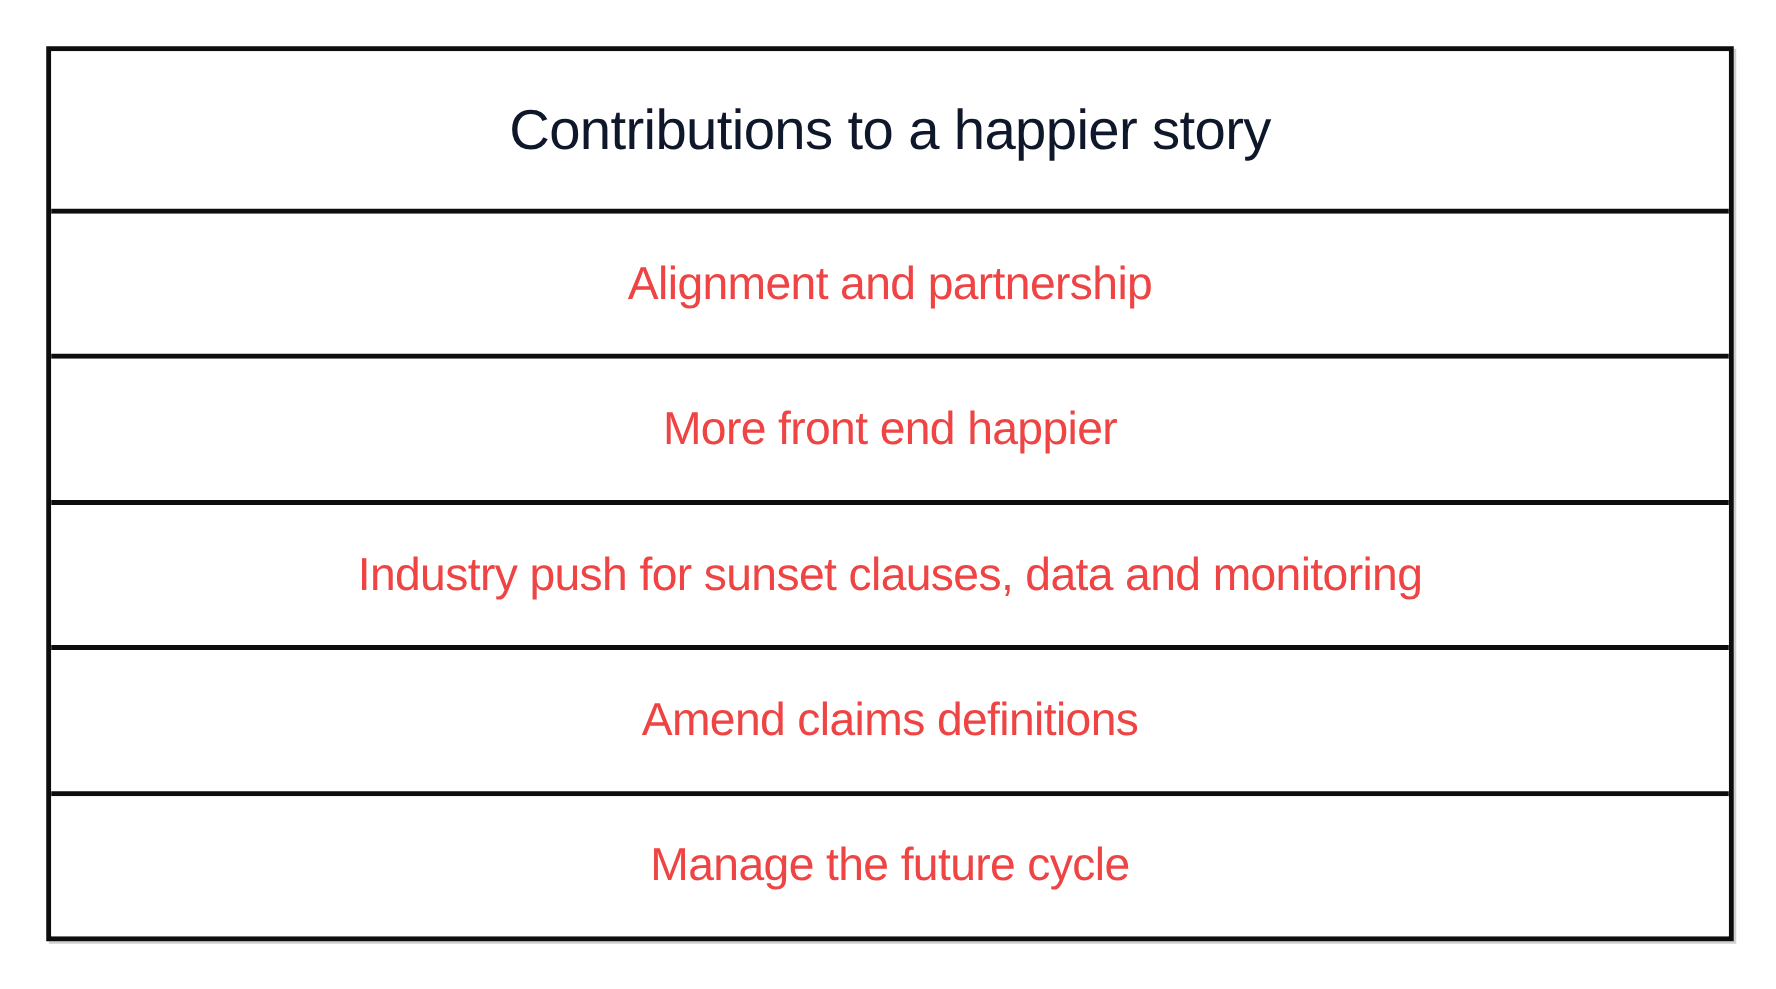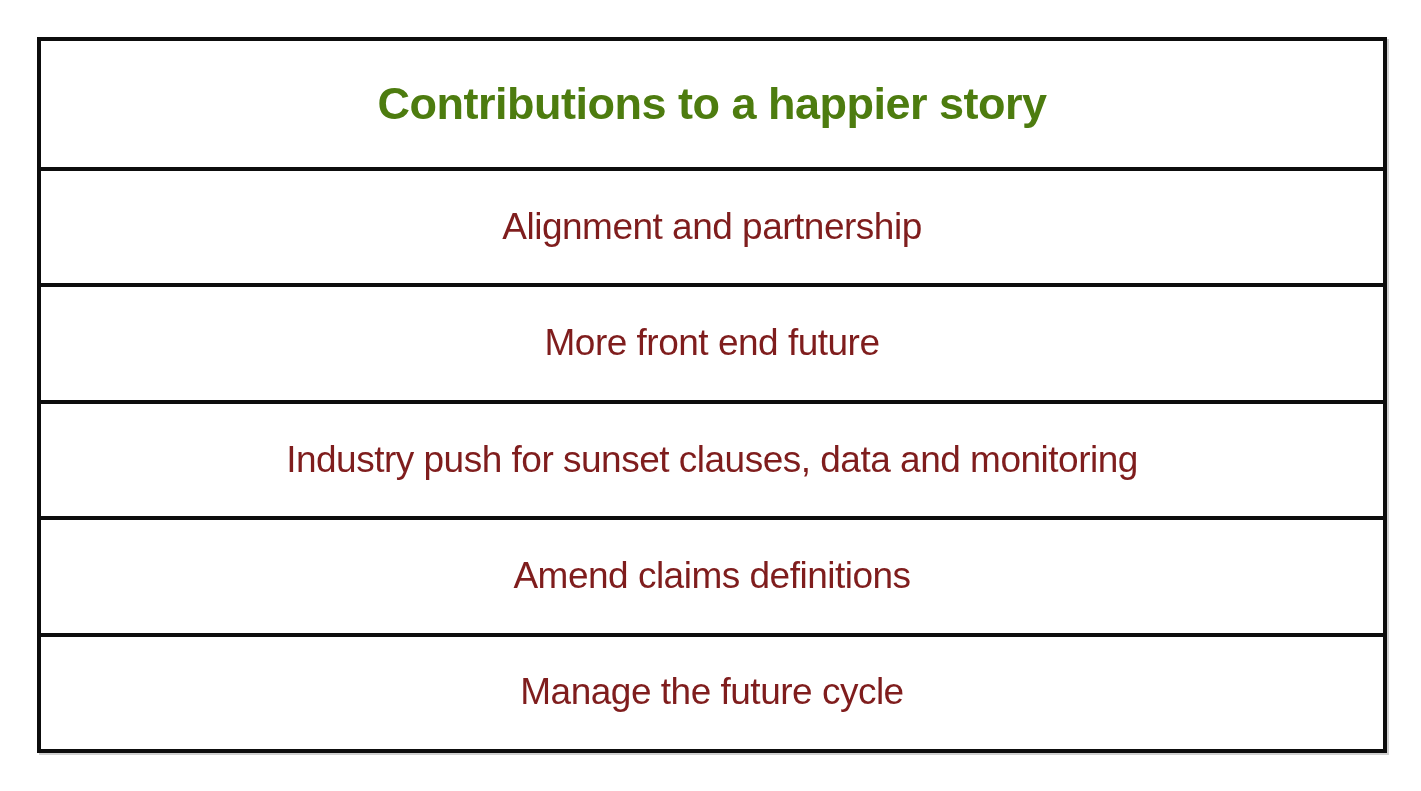--- a/index.html
+++ b/index.html
@@ -28,44 +28,44 @@
     flex-direction: column;
     box-shadow: 2px 2px 0 rgba(120,120,120,0.35);
   }
   .cell {
     flex: 1 1 0;
     display: flex;
     align-items: center;
     justify-content: center;
     text-align: center;
     border-bottom: 4px solid #0d0d0d;
-    color: #7f1d1d;
+    color: #ef4444;
     font-size: 37px;
     letter-spacing: -0.5px;
     line-height: 1.1;
     padding: 0 20px;
     background: #ffffff;
   }
   .cell:last-child {
     border-bottom: none;
     text-align: center;
   }
   .cell.header {
     flex: 1.12 1 0;
-    font-weight: bold;
+    font-weight: normal;
     font-size: 45px;
-    color: #4d7c0f;
+    color: #0f172a;
     letter-spacing: -0.5px;
   }
 </style>
 </head>
 <body>
 
 <div class="slide">
   <div class="contrib-table">
     <div class="cell header">Contributions to a happier story</div>
     <div class="cell">Alignment and partnership</div>
-    <div class="cell">More front end future</div>
+    <div class="cell">More front end happier</div>
     <div class="cell">Industry push for sunset clauses, data and monitoring</div>
     <div class="cell">Amend claims definitions</div>
     <div class="cell">Manage the future cycle</div>
   </div>
 </div>
 
 </body></html>

